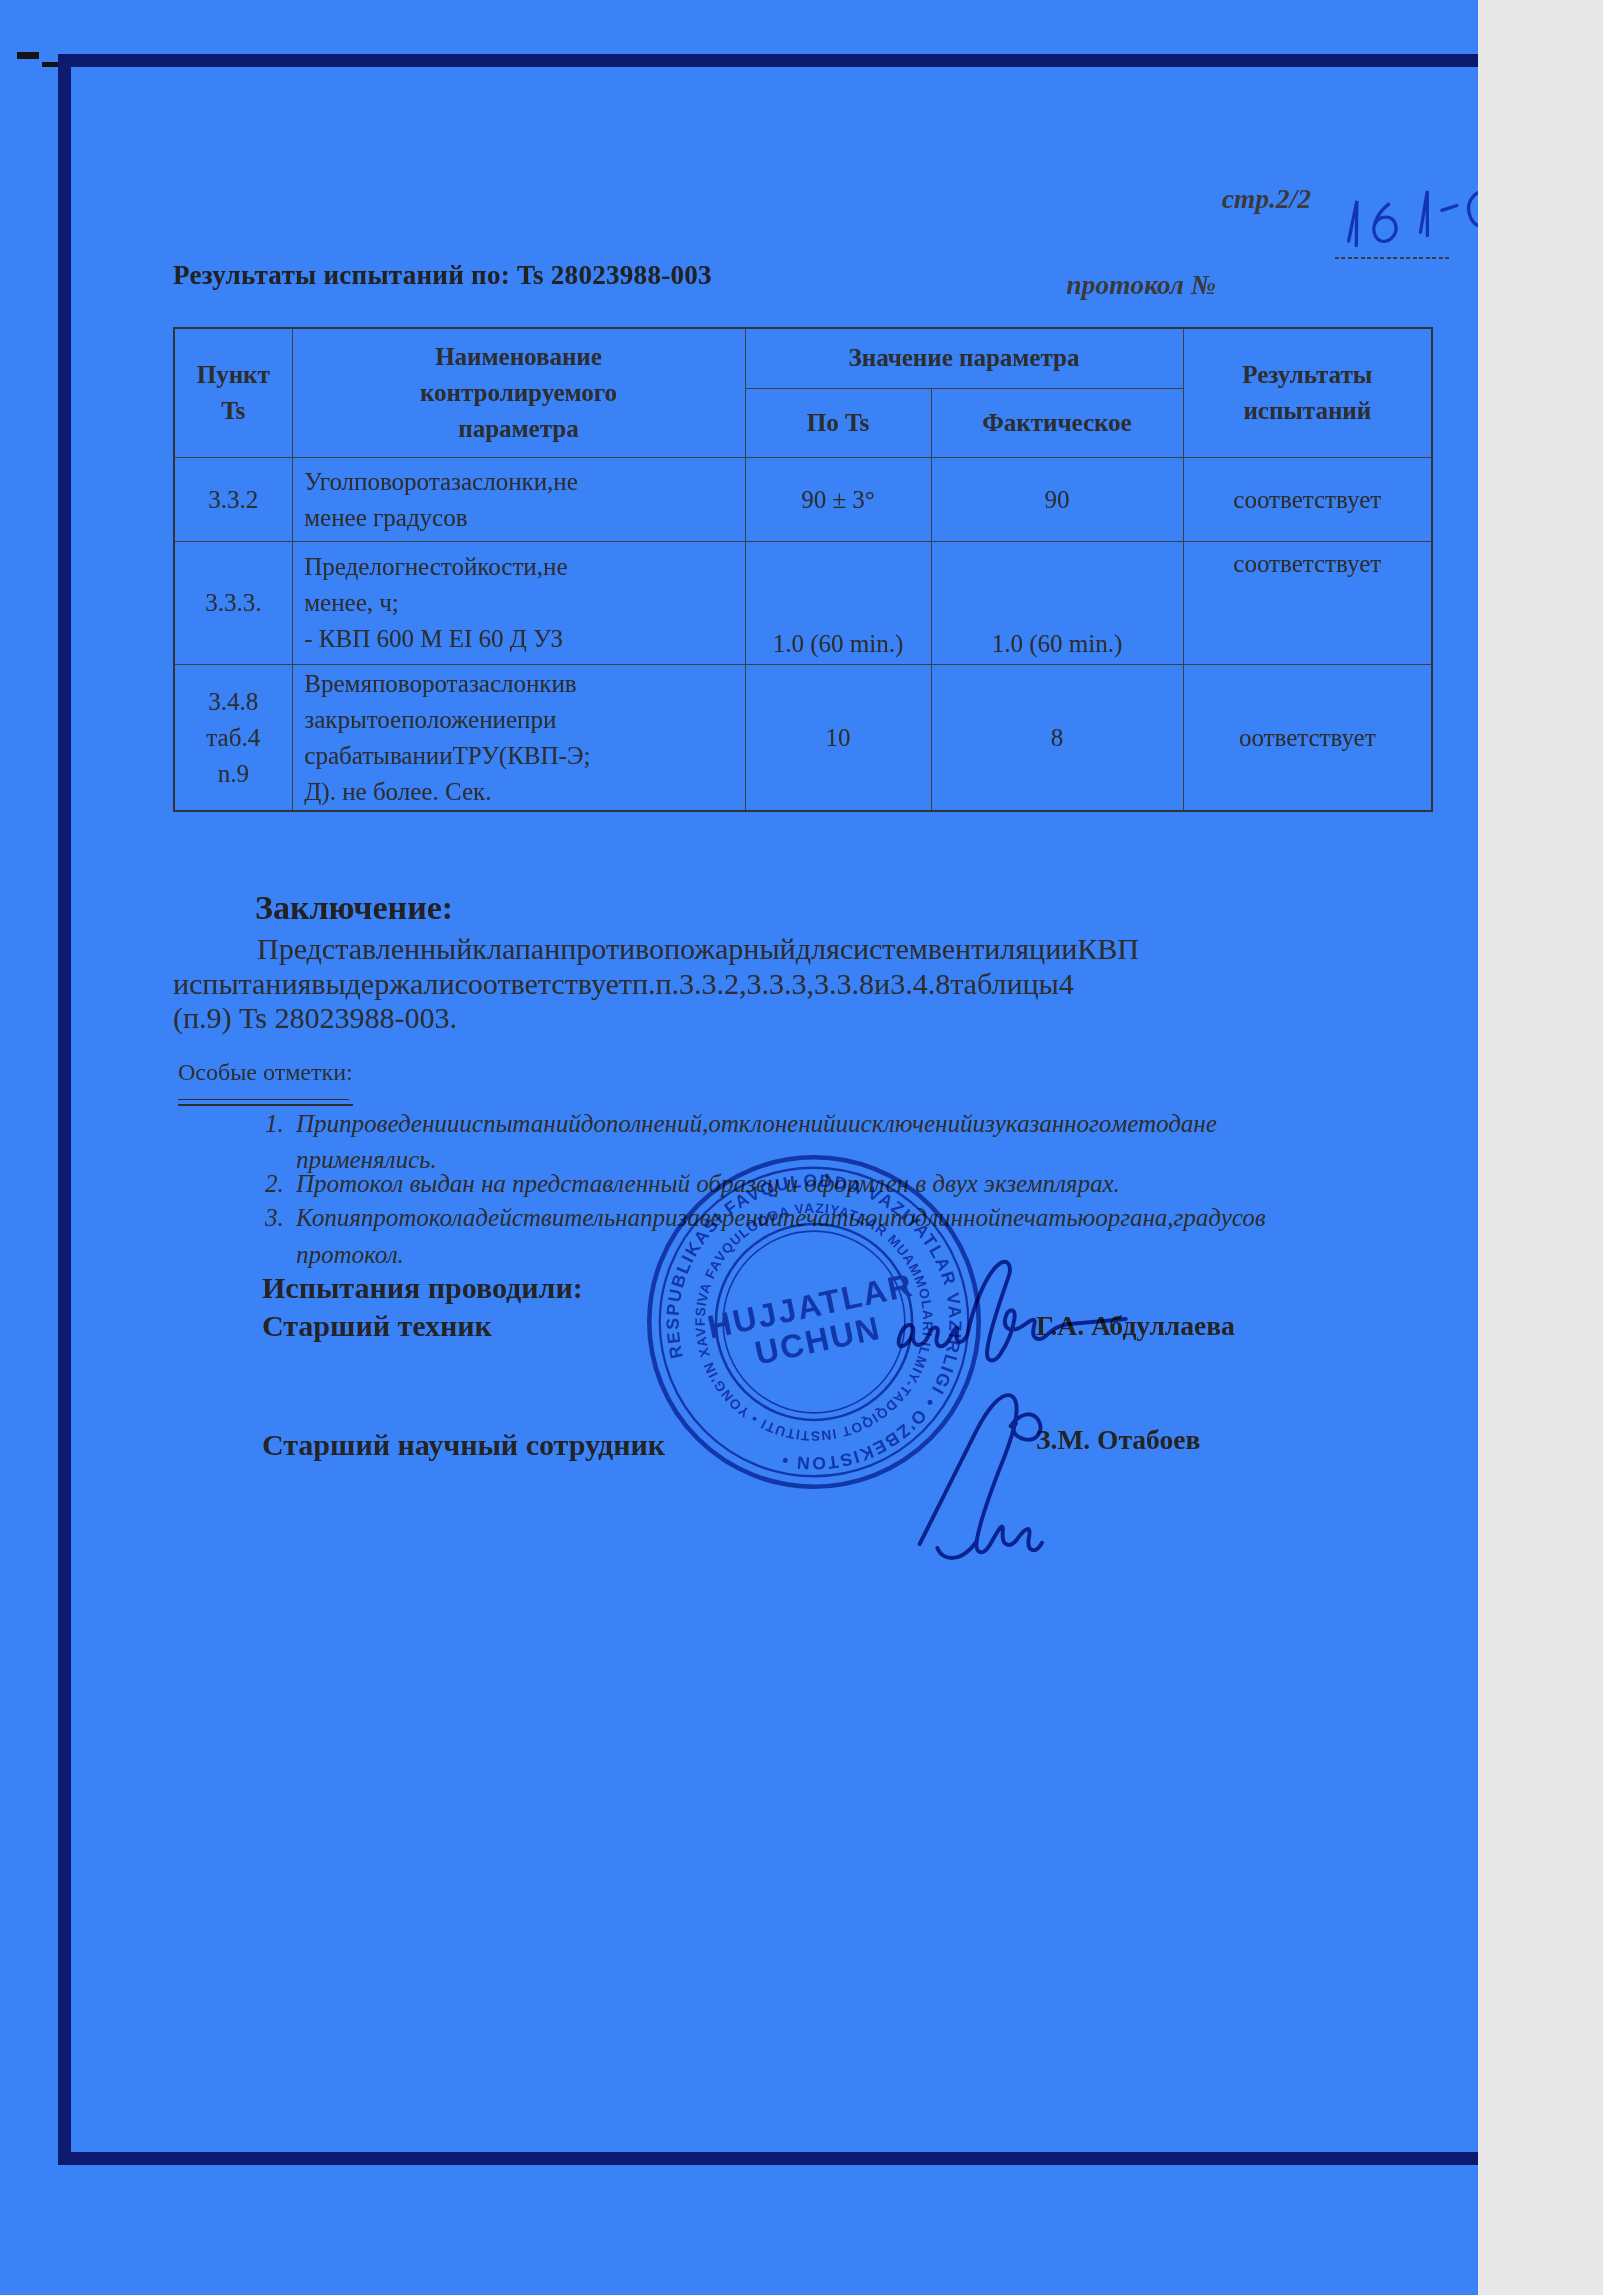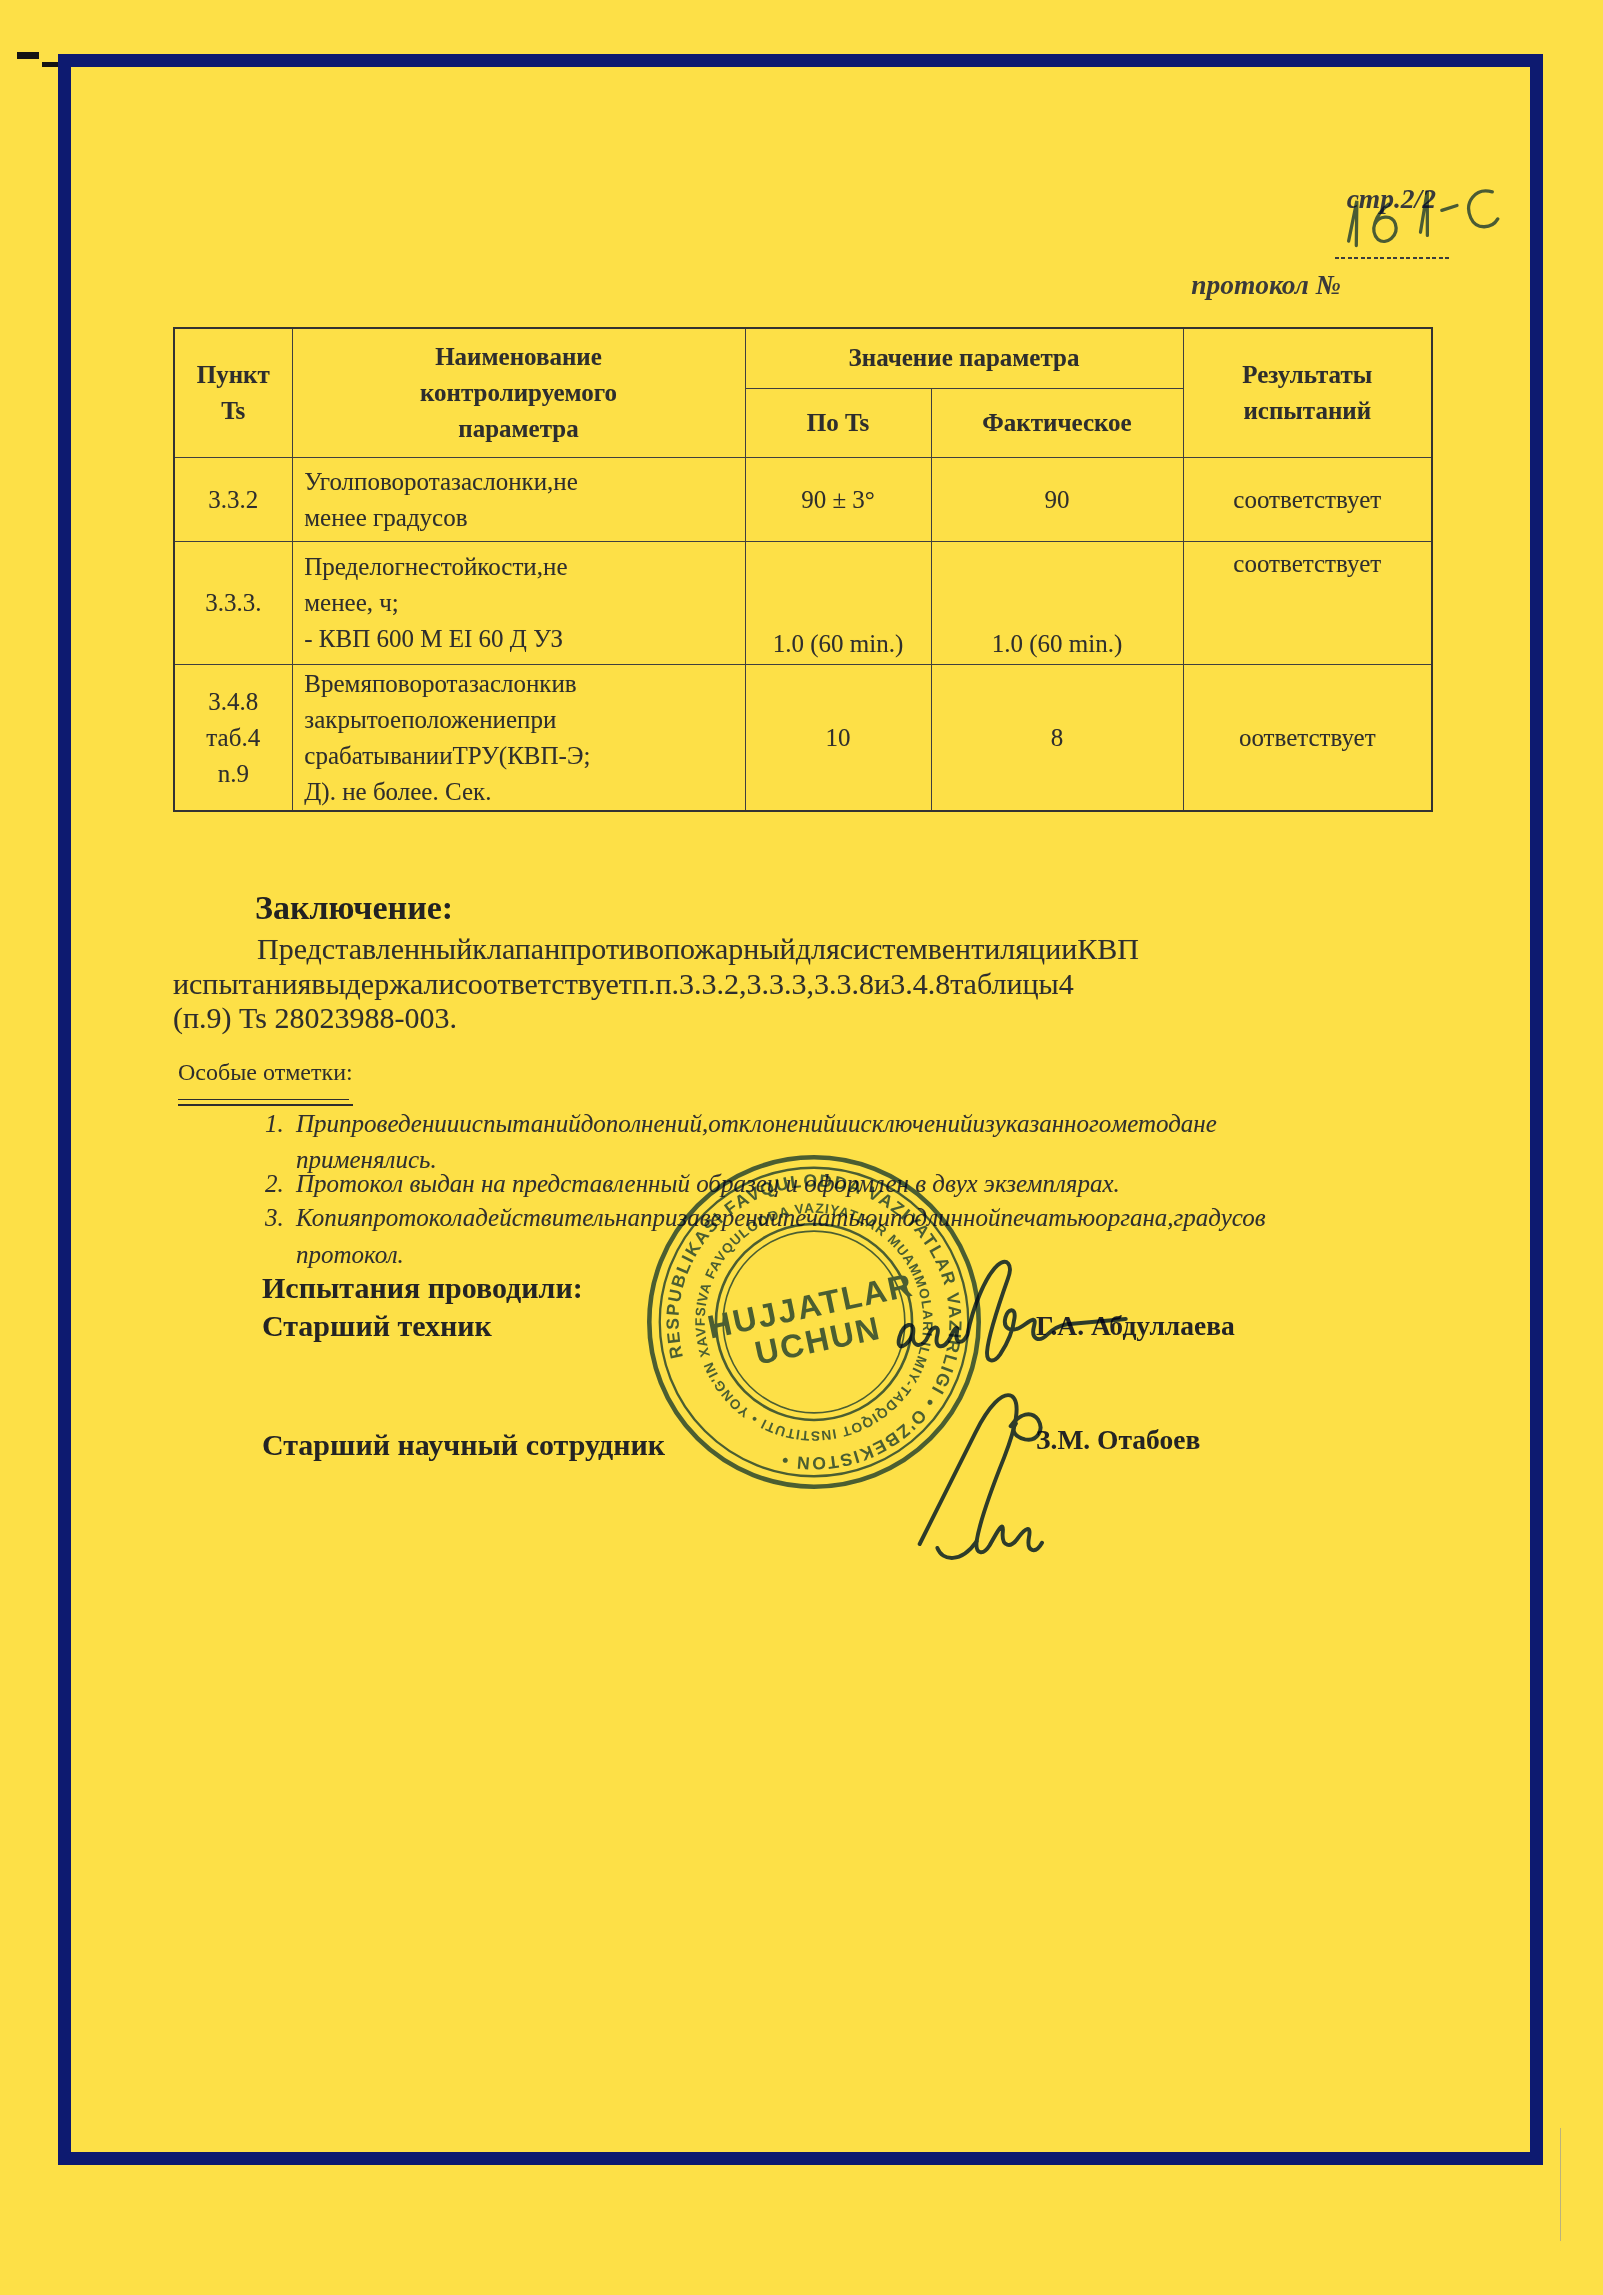--- a/index.html
+++ b/index.html
@@ -1,17 +1,17 @@
 <!DOCTYPE html>
 <html style="font-size:10.5px"><head>
 <meta charset="utf-8">
 <style>
   html,body{margin:0;padding:0;background:#e8e8e8;}
   .page{
-    position:relative; width:1603px; height:2295px; background:#fde047;
+    position:relative; width:1478px; height:2295px; background:#3b82f6;
     font-family:"Liberation Serif", serif; color:#2a2a2a; overflow:hidden;
   }
   .abs{position:absolute;}
   .frame{
     left:58px; top:54px; width:1459px; height:2085px;
     border:13.7px solid #0d1a70;
   }
   .scan-mark{background:#141414;}
   .scan-line{background:#9a9a9a; opacity:.65;}
   .meta{font-style:italic; font-weight:bold; font-size:27.5px; color:#3a3a3a; white-space:nowrap;}
@@ -72,20 +72,21 @@
   <svg class="abs ink-svg" style="left:1332px;top:188px;" width="183" height="75" viewBox="0 0 280 115" aria-label="161-С">
     <g stroke="#4a67b8" stroke-width="5" fill="none" stroke-linecap="round" transform="rotate(-6 20 80)">
       <path d="M25,82 L44,22 L36,90"></path>
       <path d="M92,32 C70,46 58,70 70,84 C82,95 103,82 99,63 C95,47 74,49 68,60"></path>
       <path d="M136,80 L153,18 L146,86"></path>
       <path d="M172,50 L196,45"></path>
       <path d="M252,30 C227,20 207,41 215,66 C221,85 245,87 256,72"></path>
     </g>
   </svg>
 
+  <div class="abs title" style="left:173px;top:260px;">Результаты испытаний по: Ts 28023988-003</div>
 
   <div class="abs" style="left:173px;top:327px;">
     <table class="results">
       <colgroup>
         <col style="width:118px">
           <col style="width:453px">
           <col style="width:186px">
           <col style="width:252px">
           <col style="width:249px">
       </colgroup>

